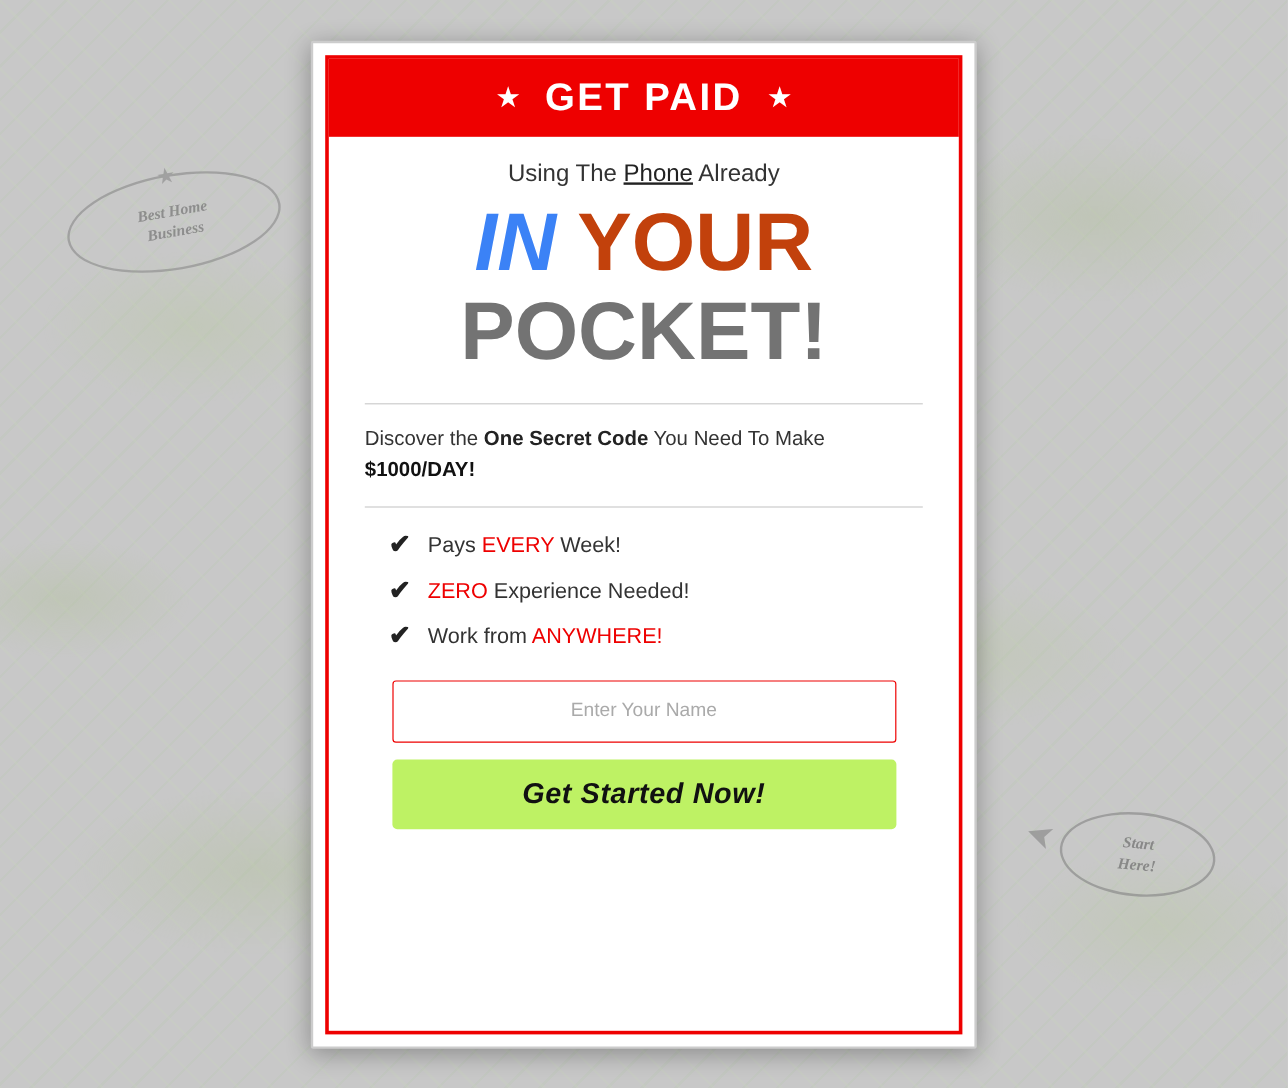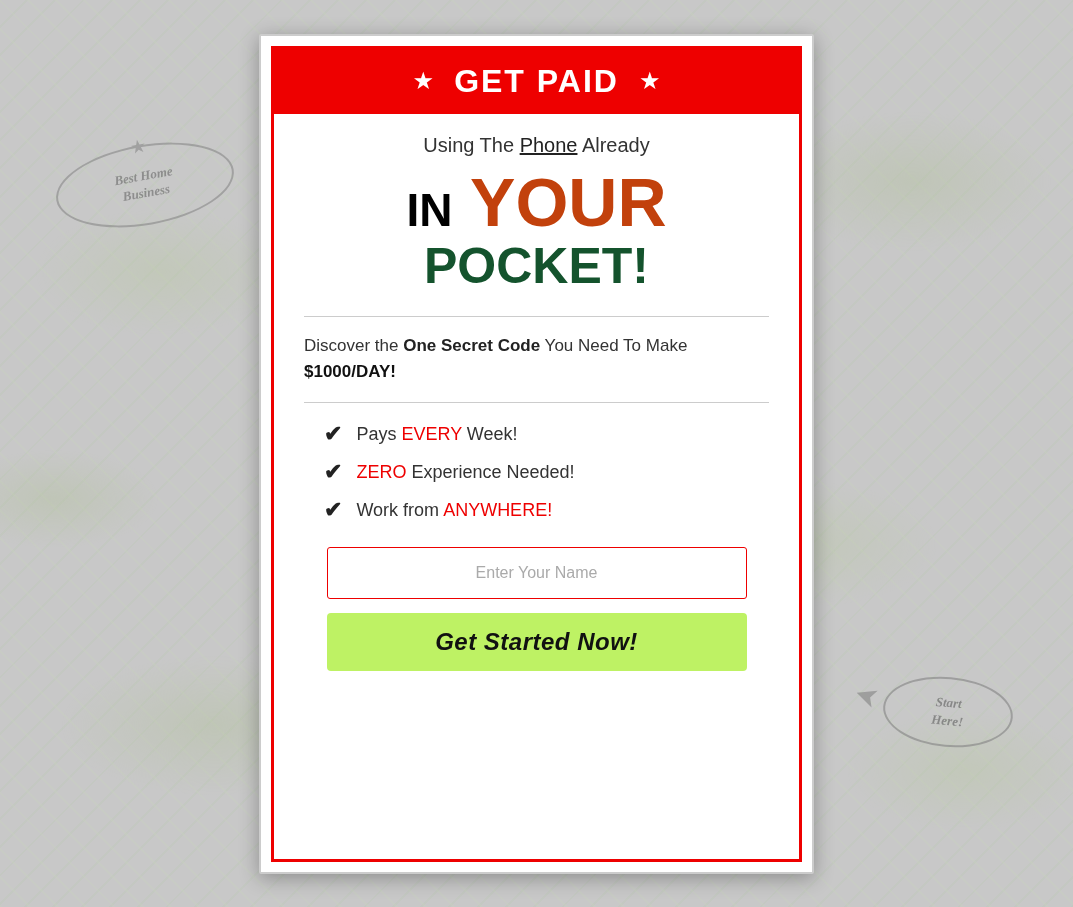--- a/index.html
+++ b/index.html
@@ -194,37 +194,38 @@
       color: #222;
     }
 
     .big-headline {
       text-align: center;
       line-height: 1.1;
       margin-bottom: 12px;
     }
 
     .big-headline .in {
-      font-size: 46px;
-      font-weight: 900;
-      color: #000000;
+      font-size: 68px;
+      font-weight: 900;
+      color: #3b82f6;
       display: inline;
+      font-style: italic;
     }
 
     .big-headline .your {
       font-size: 68px;
       font-weight: 900;
       color: #c2410c;
       display: inline;
     }
 
     .big-headline .pocket {
-      font-size: 50px;
-      font-weight: 900;
-      color: #14532d;
+      font-size: 68px;
+      font-weight: 900;
+      color: #737373;
       display: block;
     }
 
     .divider {
       width: 100%;
       height: 1px;
       background: #ccc;
       margin: 10px 0 16px;
     }
 

